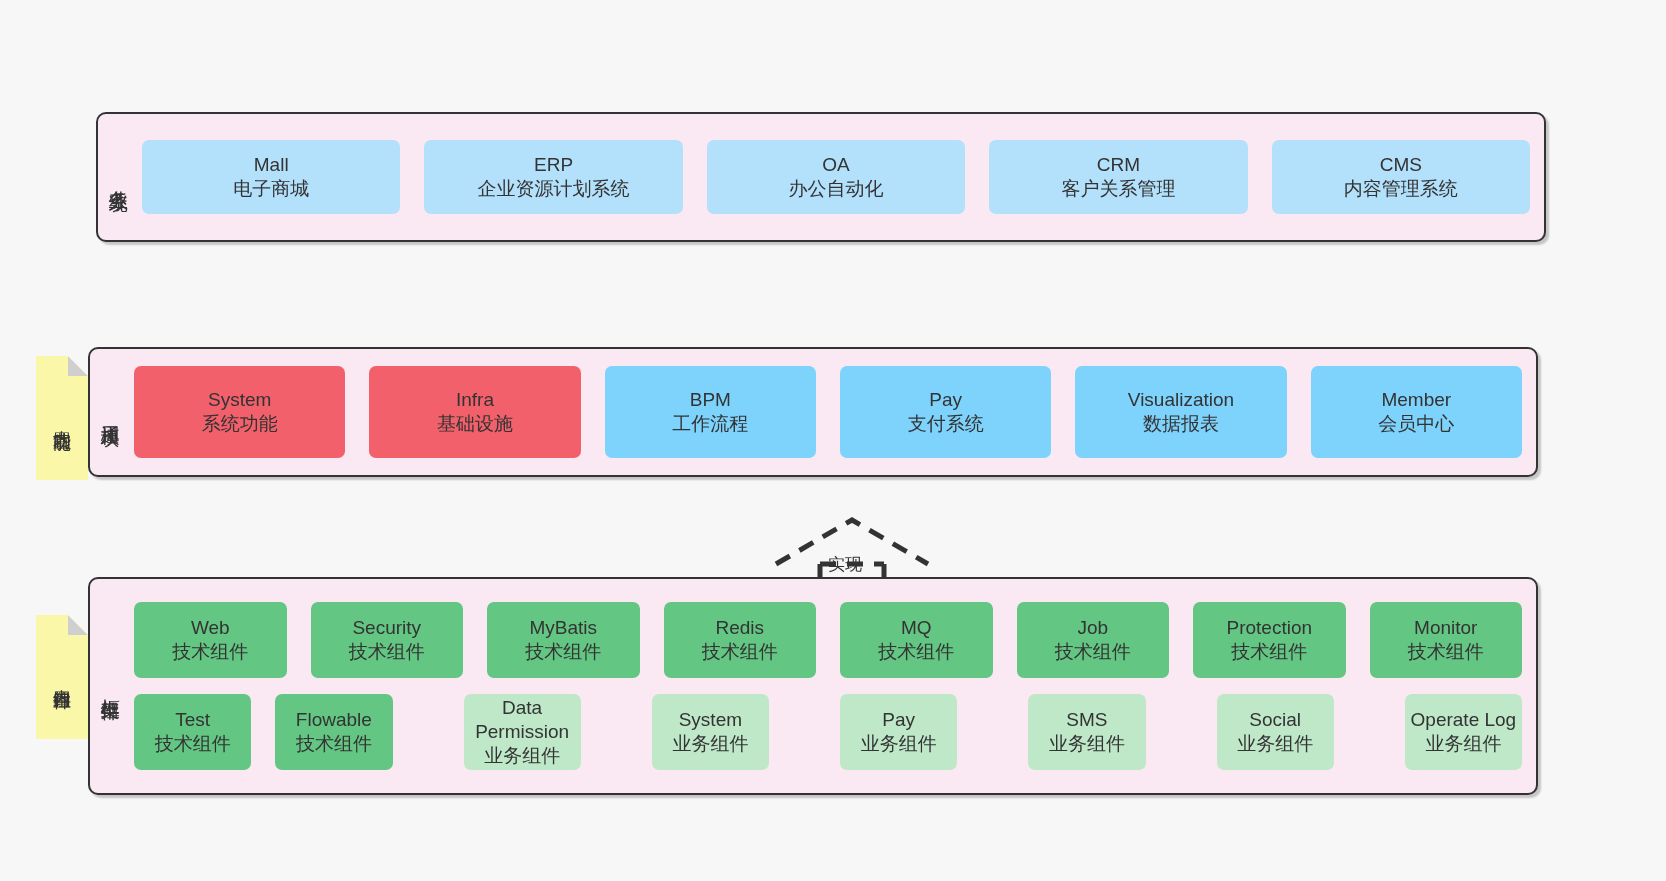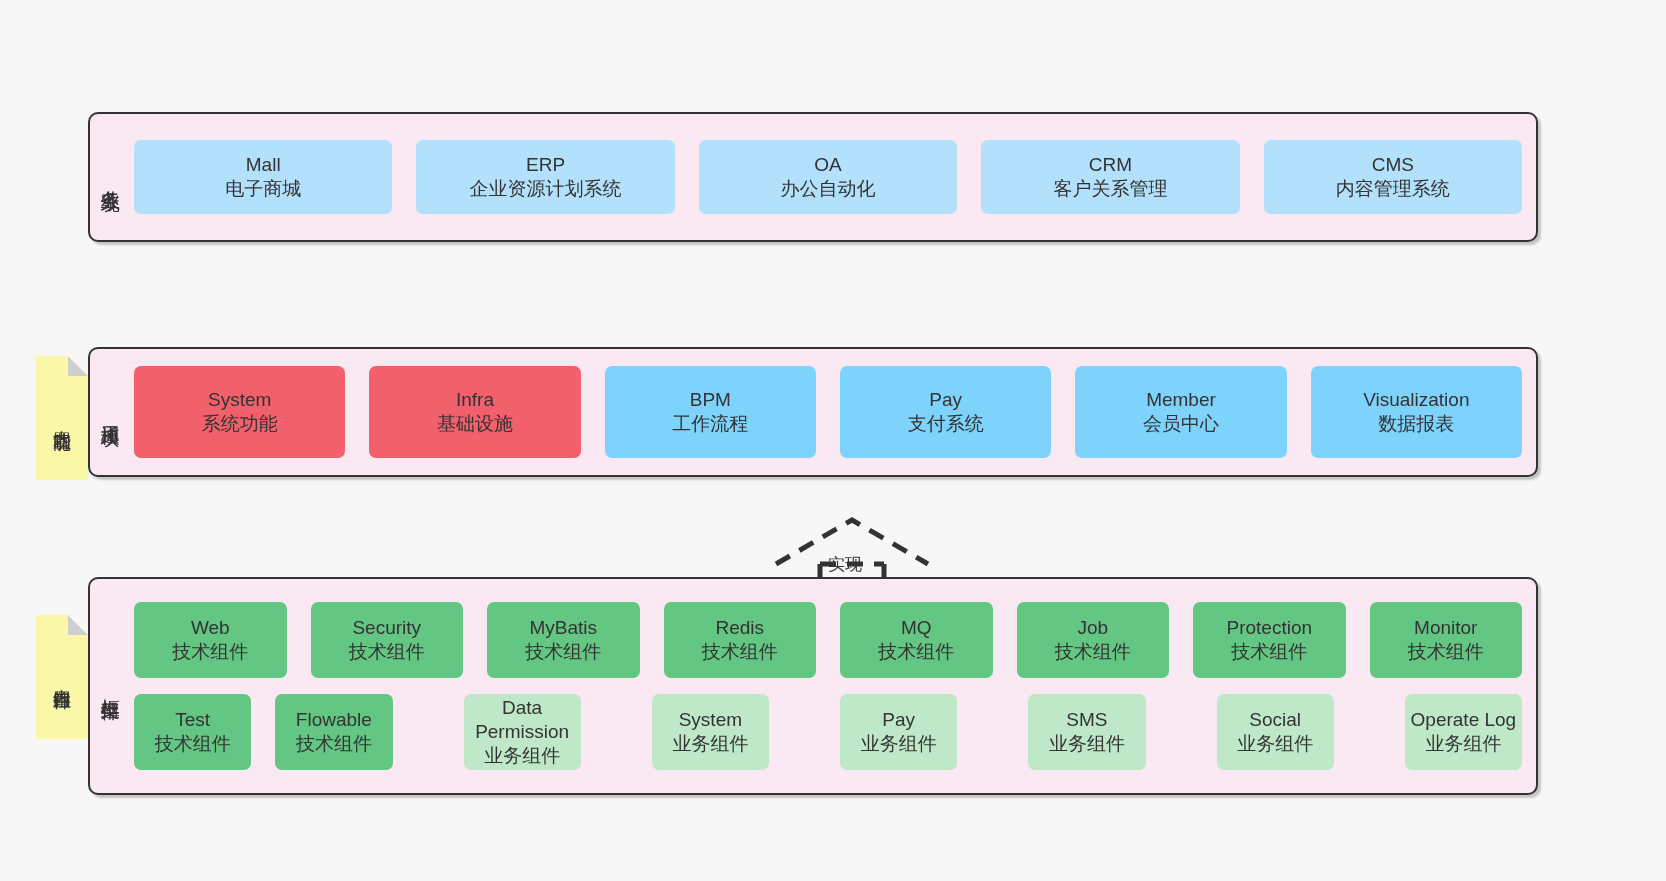--- a/index.html
+++ b/index.html
@@ -80,21 +80,21 @@
   .card .cn { display: block; }
 
   
   .c-blue        { background: #b3e0fb; }
   .c-red         { background: #f1606b; }
   .c-pink        { background: #7dd3fc; }
   .c-green       { background: #63c783; }
   .c-greenlight  { background: #bfe8c9; margin-left: 47px; }
 
   
-  #layer-business { left: 88px;  top: 112px; width: 1450px; height: 130px; }
+  #layer-business { left: 96px;  top: 112px; width: 1450px; height: 130px; }
   #layer-module   { left: 88px;  top: 347px; width: 1450px; height: 130px; }
   #layer-frame    { left: 88px;  top: 577px; width: 1450px; height: 218px; }
 
   #layer-business .card { height: 74px; }
   #layer-module   .card { height: 92px; }
   #layer-frame    .card { height: 76px; }
 
   
   .note {
     position: absolute;
@@ -200,26 +200,26 @@
         </div>
         <div class="card c-pink">
           <span class="en">BPM</span>
           <span class="cn">工作流程</span>
         </div>
         <div class="card c-pink">
           <span class="en">Pay</span>
           <span class="cn">支付系统</span>
         </div>
         <div class="card c-pink">
+          <span class="en">Visualization</span>
+          <span class="cn">数据报表</span>
+        </div>
+        <div class="card c-pink">
           <span class="en">Member</span>
           <span class="cn">会员中心</span>
-        </div>
-        <div class="card c-pink">
-          <span class="en">Visualization</span>
-          <span class="cn">数据报表</span>
         </div>
       </div>
     </div>
   </div>
 
   <div class="arrow" id="arrow-impl">
     <svg width="160" height="90" viewBox="0 0 160 90" fill="none">
       <path d="M4 48 L80 4 L156 48" stroke="#333333" stroke-width="5" stroke-dasharray="16 11" fill="none" stroke-linecap="butt"></path>
       <path d="M48 48 L112 48" stroke="#333333" stroke-width="5" stroke-dasharray="16 11" fill="none"></path>
       <path d="M48 48 L48 88" stroke="#333333" stroke-width="5" stroke-dasharray="16 11" fill="none"></path>

